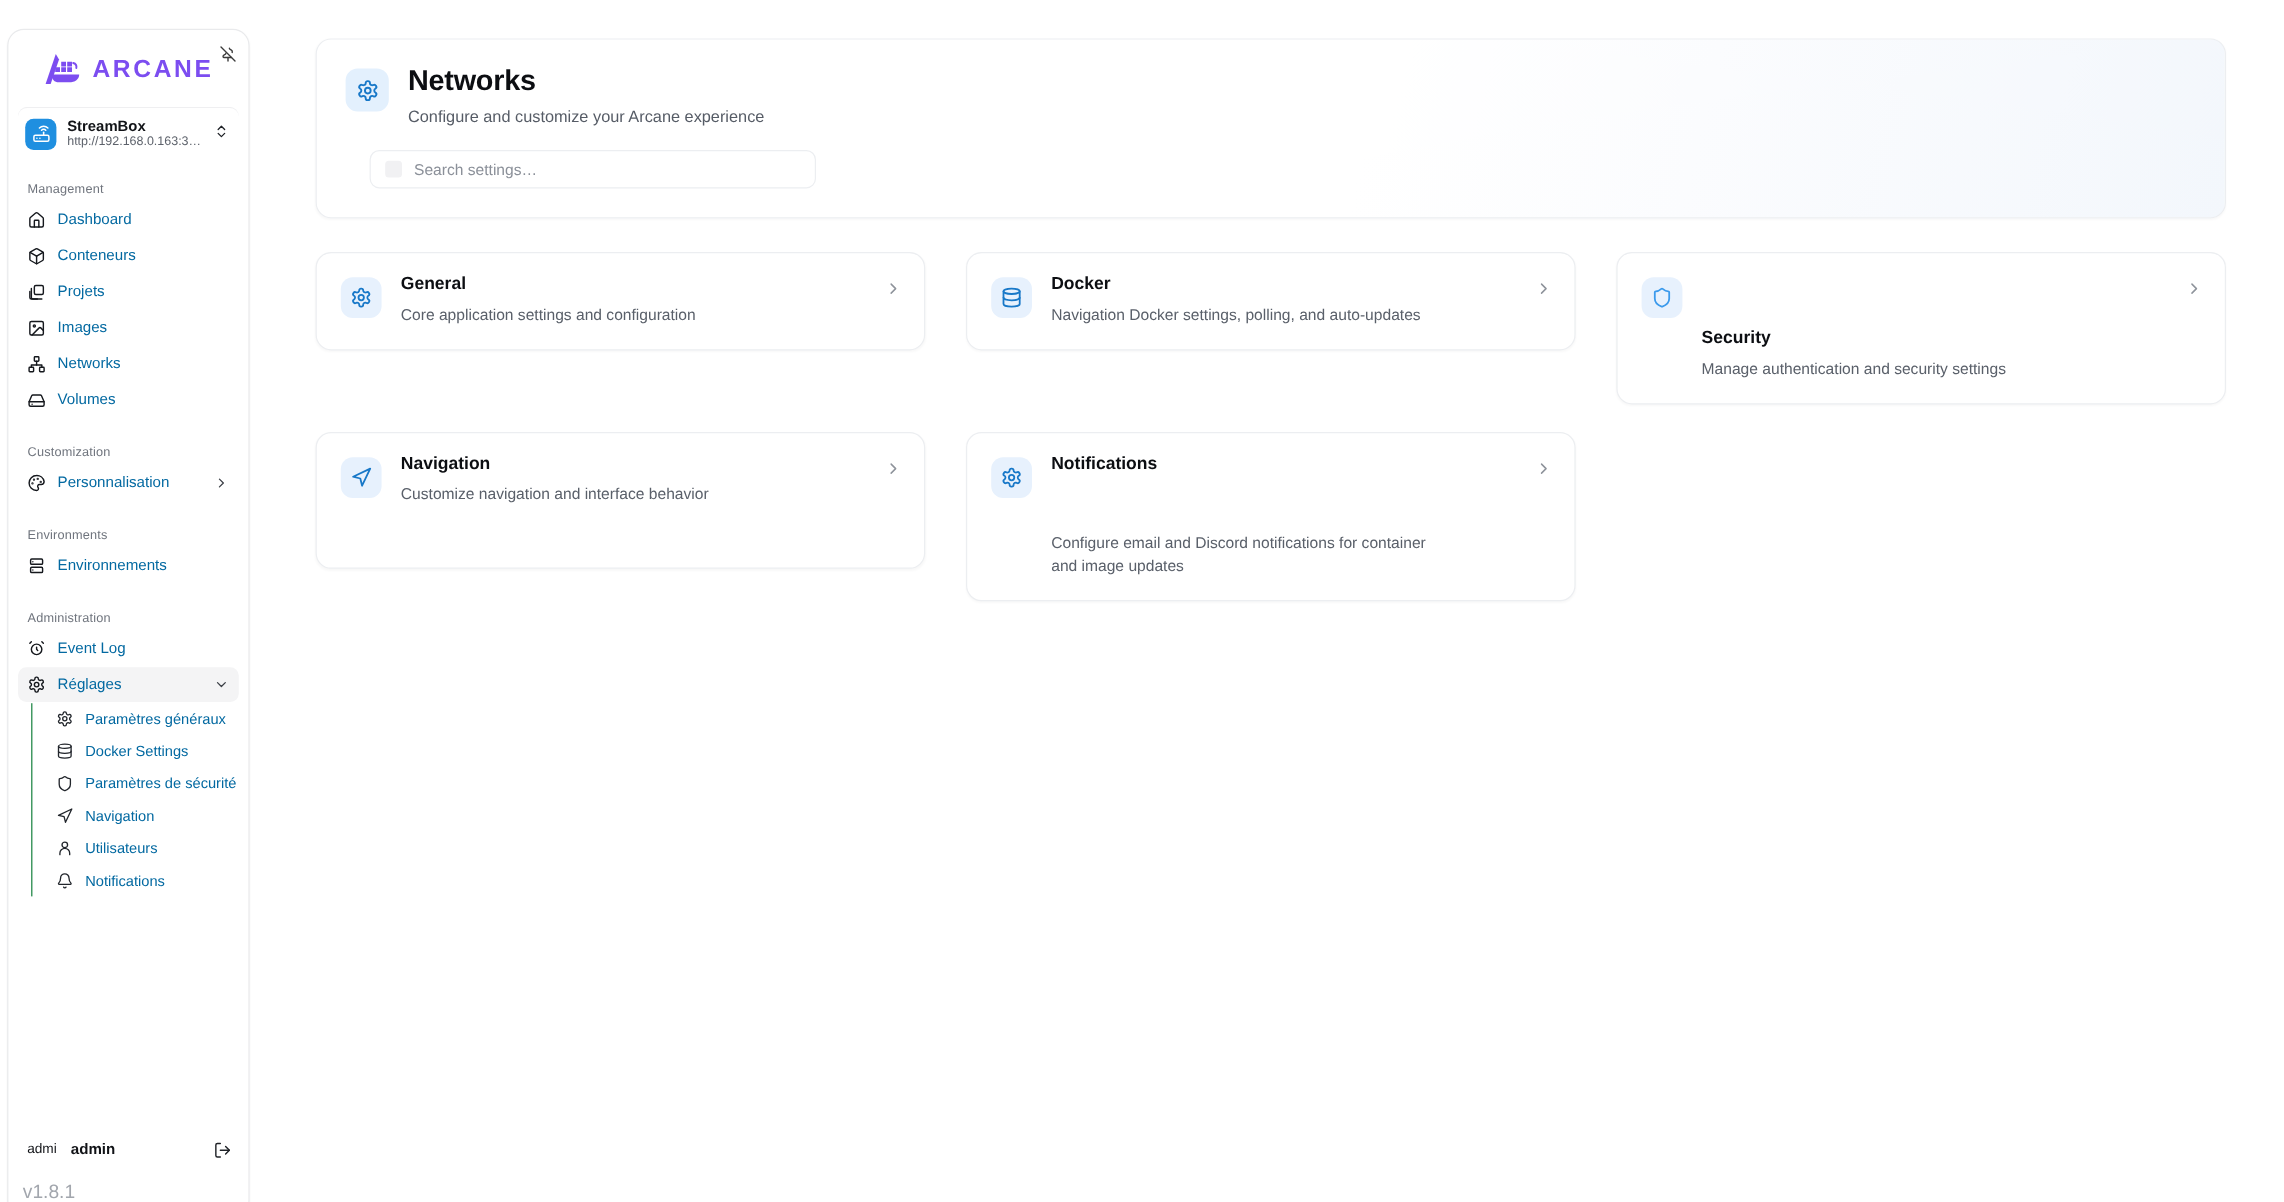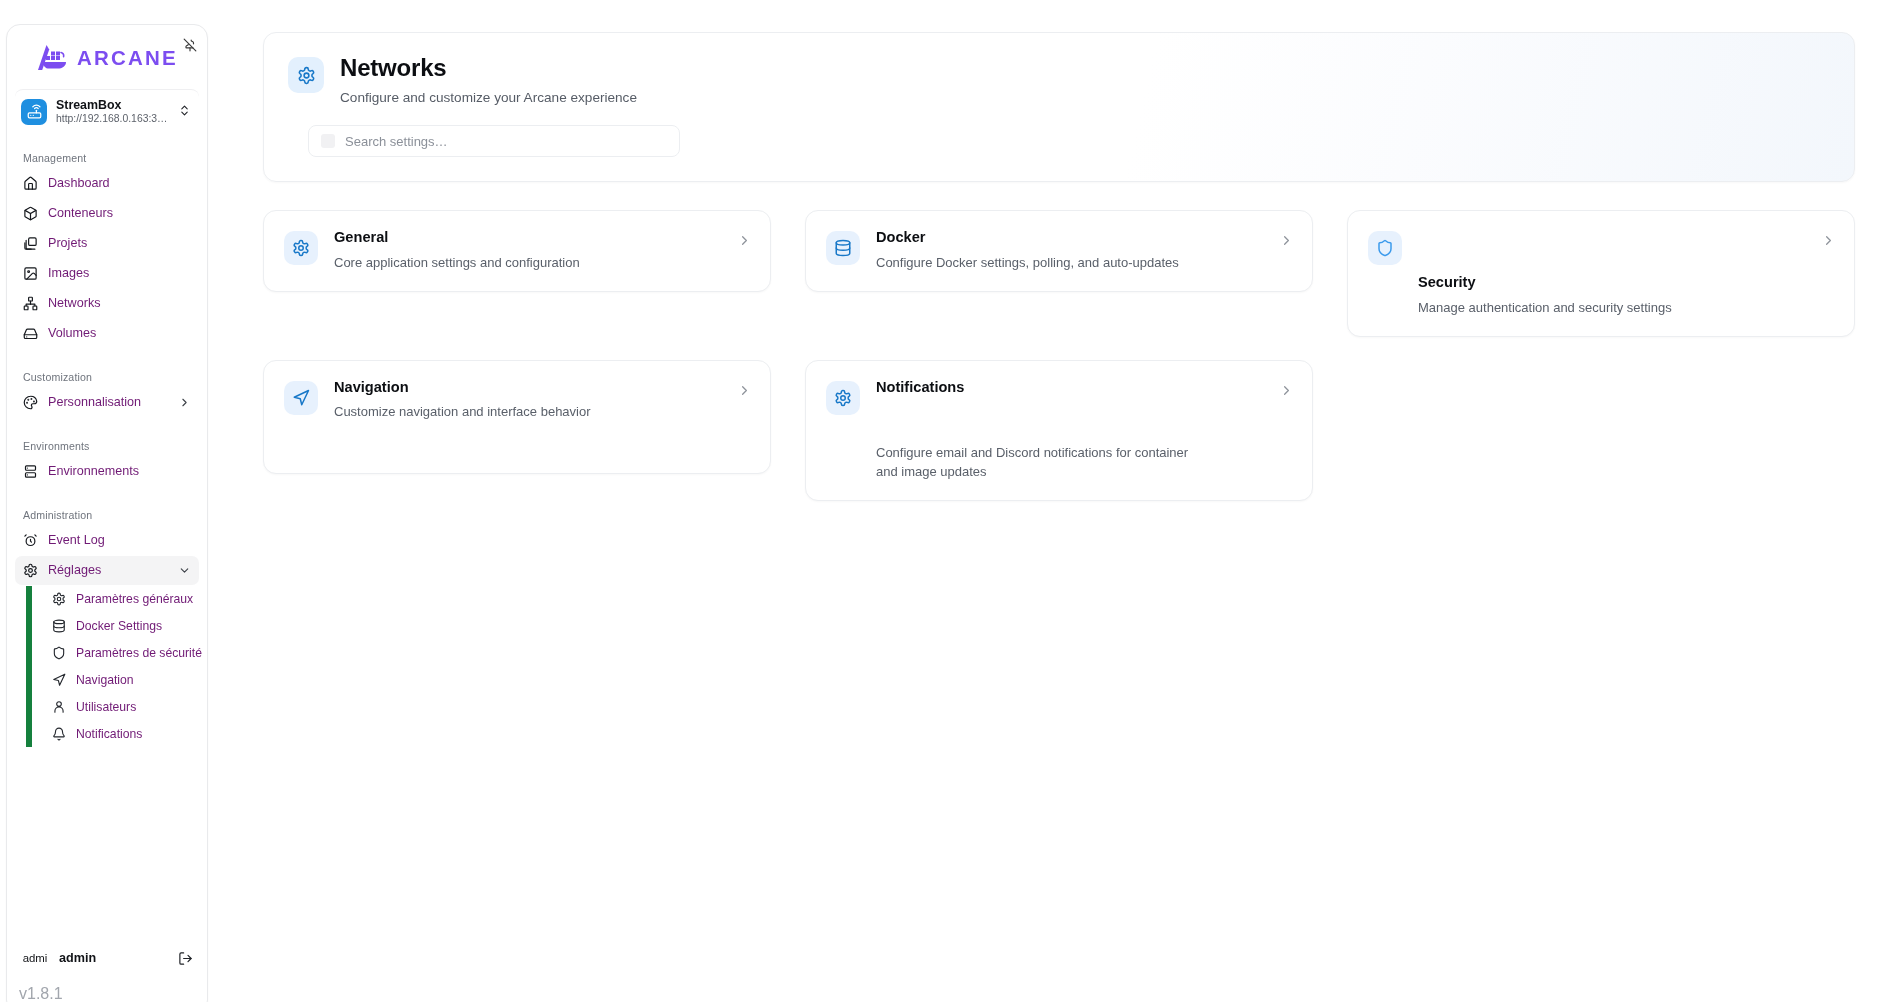--- a/index.html
+++ b/index.html
@@ -100,34 +100,34 @@
     padding: 10px 8px 5px 8px;
     letter-spacing: .15px;
   }
   .nav-item {
     display: flex;
     align-items: center;
     gap: 10px;
     height: 29px;
     padding: 0 8px;
     border-radius: 7px;
-    color: #701a75;
+    color: #0369a1;
     font-size: 12.6px;
     margin-bottom: 1px;
     justify-content: space-between;
   }
   .nav-item.active { background: #f4f4f5; }
   .nav-item .ico { width: 15px; height: 15px; flex: 0 0 15px; display:flex; align-items:center; justify-content:center; color:#15181d; }
   .nav-item .lbl { flex: 1 1 auto; white-space: nowrap; }
   .nav-item .trail { color: #3c4047; display: flex; align-items: center; }
 
   .subnav {
     margin-left: 11px;
     padding-left: 12px;
-    border-left: 6px solid #15803d;
+    border-left: 1px solid #15803d;
   }
   .subnav .nav-item { height: 26px; font-size: 12.2px; gap: 10px; }
   .subnav .nav-item .ico { width: 14px; height: 14px; flex: 0 0 14px; color:#22262c; }
 
   .sidebar-footer {
     padding: 8px 12px 0 12px;
     flex: 0 0 auto;
   }
   .user-row {
     display: flex; align-items: center; gap: 10px;
@@ -532,21 +532,21 @@
     <div class="setting-card">
       <span class="card-icon">
         <svg width="18" height="18" viewBox="0 0 24 24" fill="none" stroke="#1878c8" stroke-width="2" stroke-linecap="round" stroke-linejoin="round">
             <ellipse cx="12" cy="5" rx="9" ry="3"></ellipse>
             <path d="M3 5v14a9 3 0 0 0 18 0V5"></path>
             <path d="M3 12a9 3 0 0 0 18 0"></path>
           </svg>
       </span>
       <span class="card-body">
         <span class="card-title" style="display:block;">Docker</span>
-        <span class="card-desc" style="display:block;">Configure Docker settings, polling, and auto-updates</span>
+        <span class="card-desc" style="display:block;">Navigation Docker settings, polling, and auto-updates</span>
       </span>
       <span class="card-chevron">
         <svg width="15" height="15" viewBox="0 0 24 24" fill="none" stroke="currentColor" stroke-width="2" stroke-linecap="round" stroke-linejoin="round">
             <path d="m9 18 6-6-6-6"></path>
           </svg>
       </span>
     </div>
 
     <div class="setting-card">
       <span class="card-icon">

